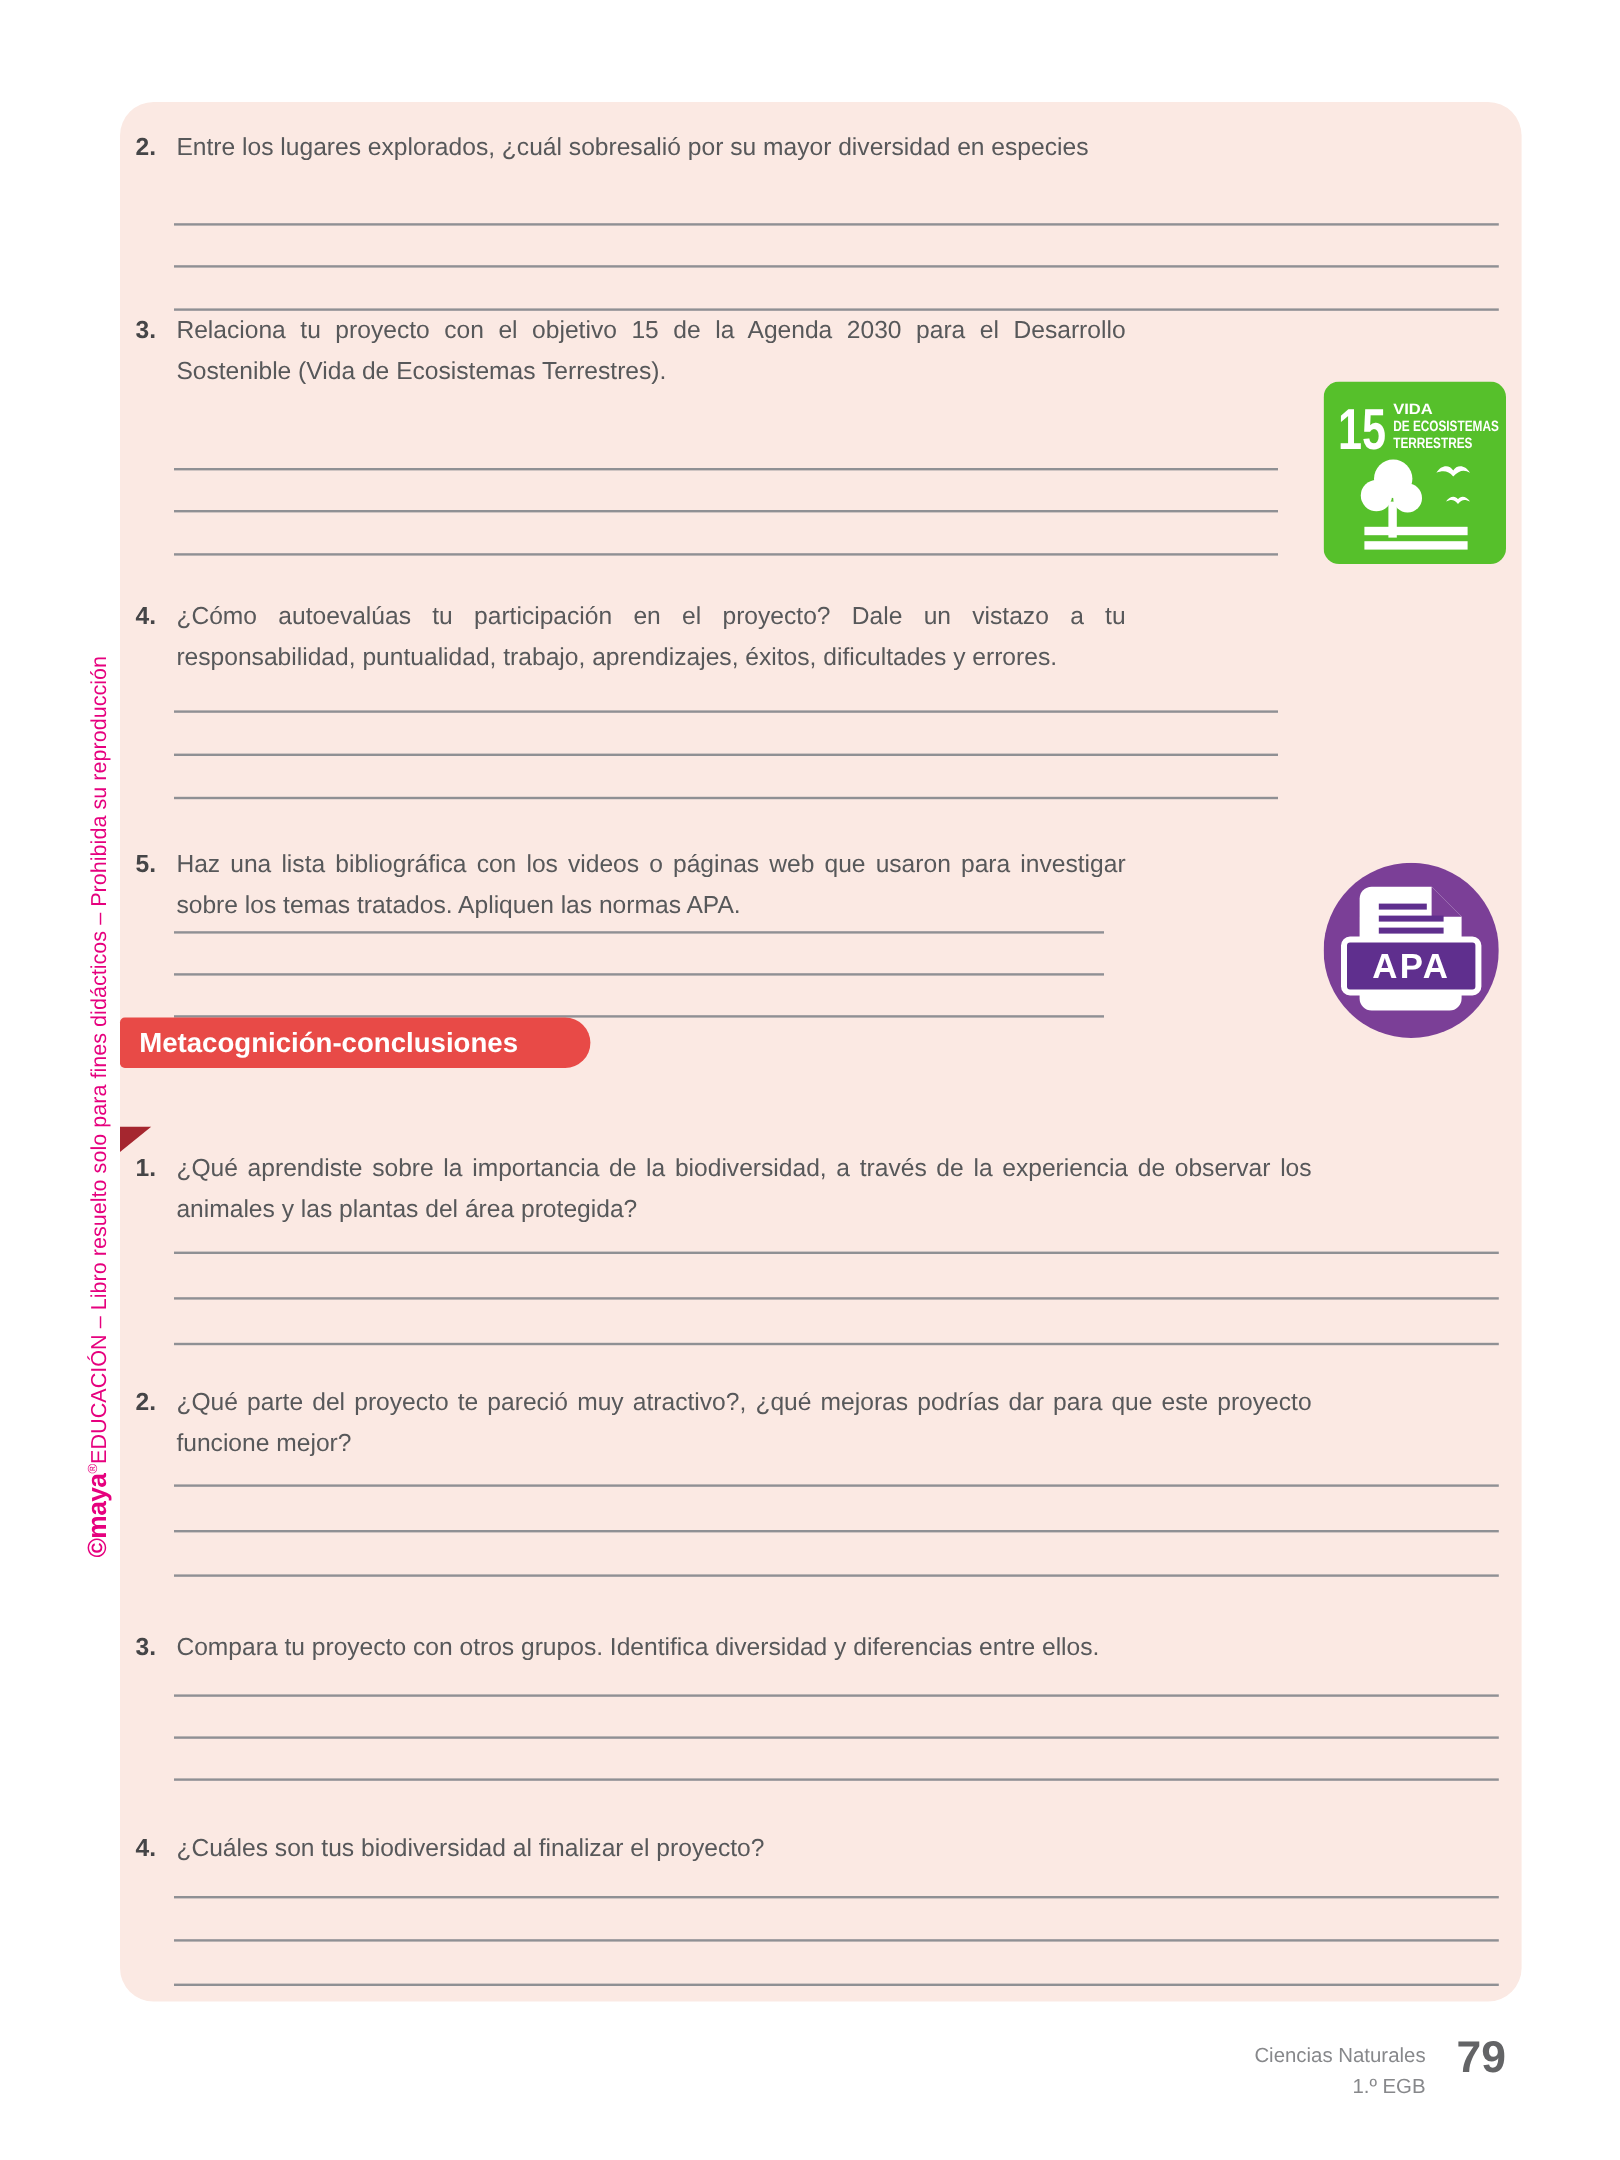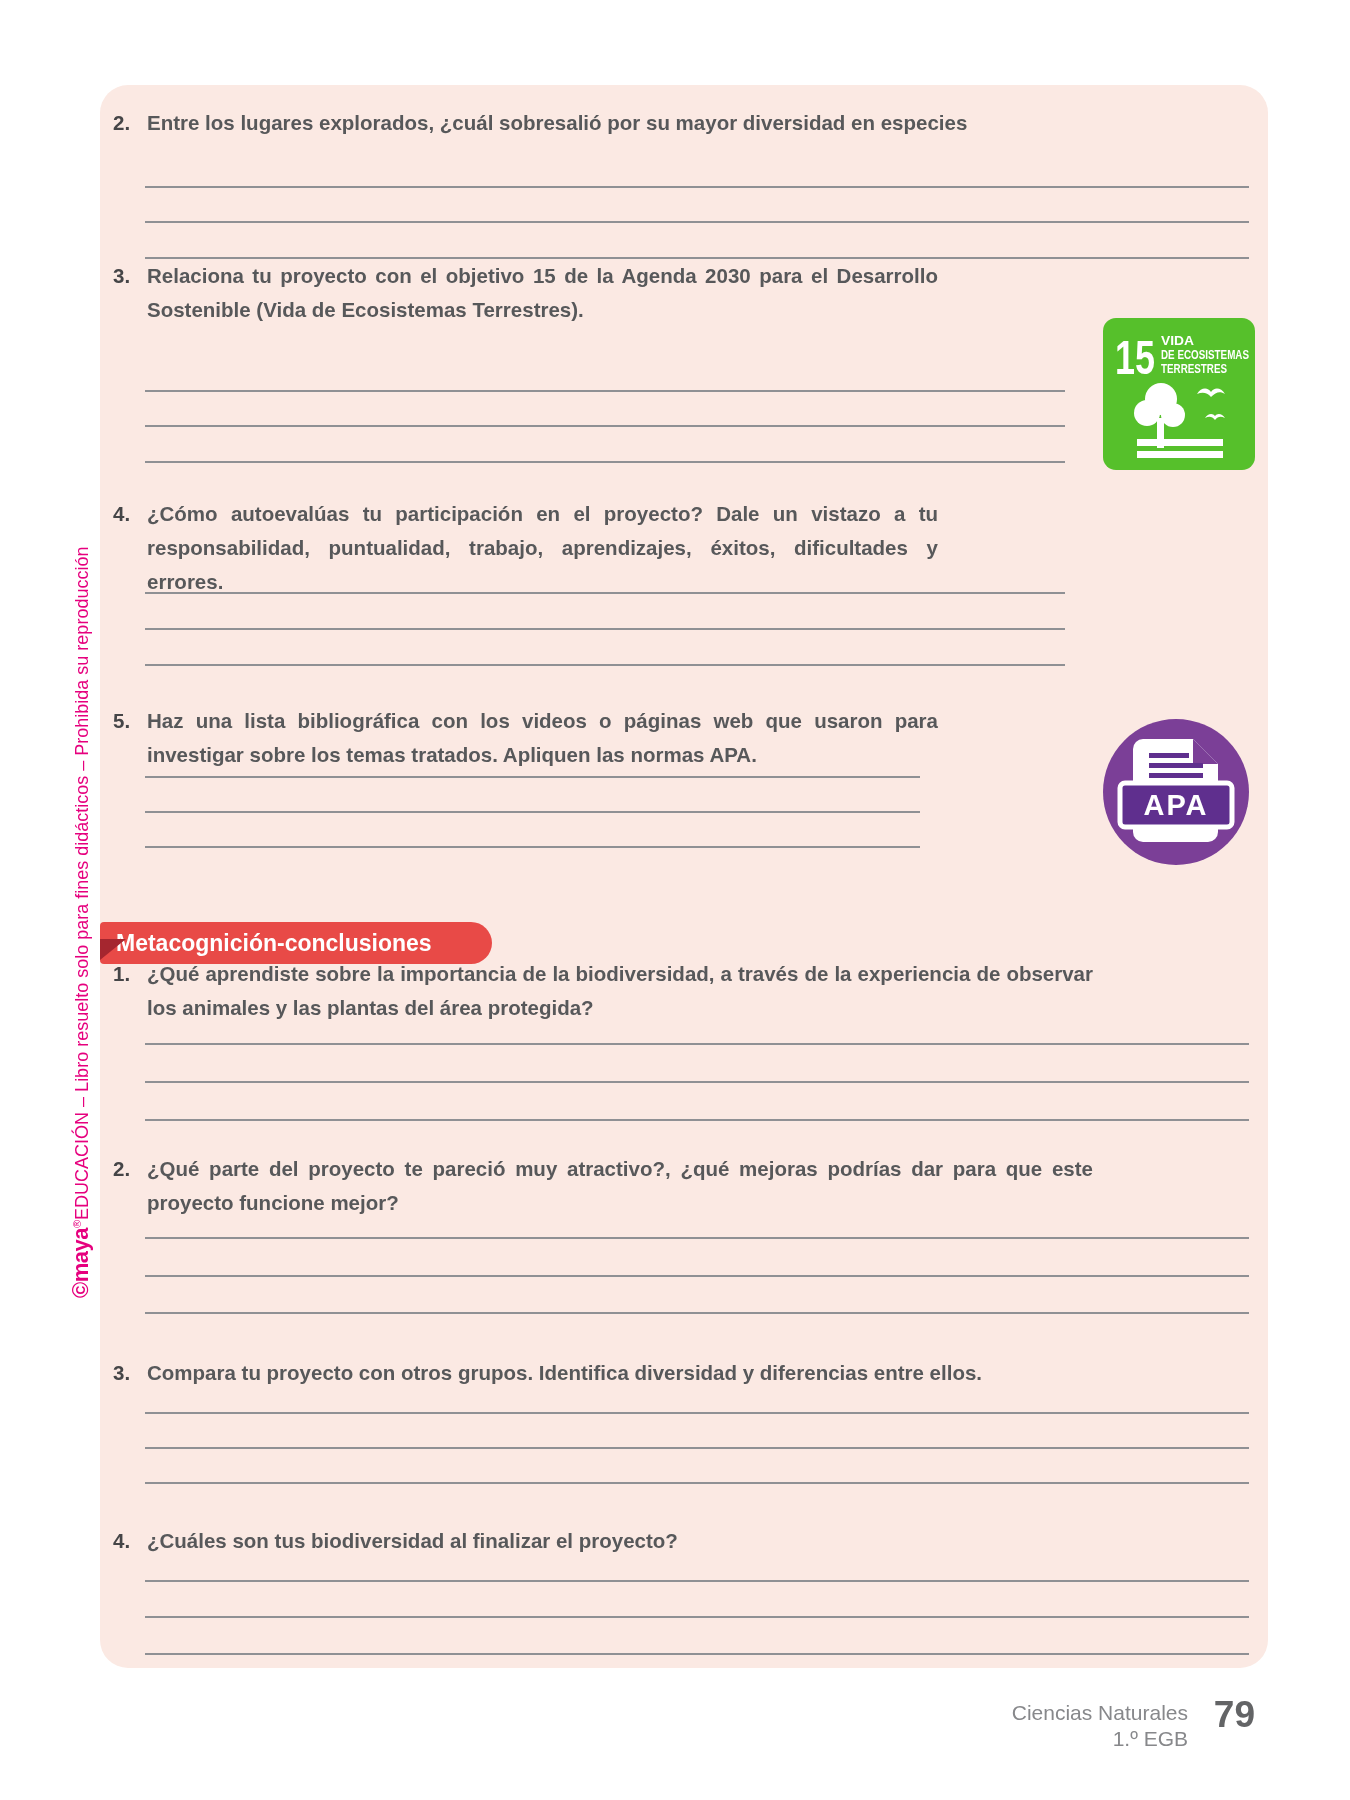--- a/index.html
+++ b/index.html
@@ -6,46 +6,46 @@
   body{
     width:1350px;height:1800px;position:relative;background:#ffffff;
     font-family:"Liberation Sans", sans-serif;overflow:hidden;
   }
   .panel{
     position:absolute;left:100px;top:85px;width:1168px;height:1583px;
     background:#fbe9e3;border-radius:28px;
   }
   .q{position:absolute;color:#57585a;font-size:20.5px;line-height:34px;}
   .qnum{position:absolute;left:0;top:0;font-weight:700;color:#454547;}
-  .qtext{display:block;margin-left:34px;text-align:justify;font-weight:bold;}
+  .qtext{display:block;margin-left:34px;text-align:justify;}
   .w-full .qtext{width:946px;}
   .w-med  .qtext{width:791px;}
   .aline{position:absolute;height:0;border-top:2px solid #8f9094;}
   .banner{
-    position:absolute;left:100px;top:922px;width:392px;height:42px;
+    position:absolute;left:100px;top:848px;width:392px;height:42px;
     background:#e84a47;border-radius:4px 21px 21px 4px;
     color:#ffffff;font-size:23px;font-weight:700;line-height:42px;
     padding-left:16px;box-sizing:border-box;
   }
   .banner-fold{
     position:absolute;left:100px;top:939px;width:0;height:0;
     border-top:21px solid #a5262f;border-right:26px solid transparent;
   }
   .sdg-icon{position:absolute;left:1103px;top:318px;width:152px;height:152px;}
   .apa-icon{position:absolute;left:1103px;top:719px;width:146px;height:146px;}
   .sidebar{
     position:absolute;left:68px;top:1298px;width:875px;
     transform:rotate(-90deg);transform-origin:top left;
     color:#e6007e;font-size:18px;white-space:nowrap;
   }
   .sidebar .brand{font-weight:700;font-size:22px;letter-spacing:-0.5px;}
   .sidebar .reg{font-size:11px;vertical-align:super;}
   .footer-text{
     position:absolute;right:162px;top:1700px;text-align:right;
-    color:#87888b;font-size:21px;line-height:26px;
+    color:#87888b;font-size:17px;line-height:26px;
   }
   .page-num{
     position:absolute;right:95px;top:1694px;
     color:#636466;font-size:37px;font-weight:700;margin-left:16px;
   }
 </style>
 </head>
 <body>
 
 <div class="panel"></div>

